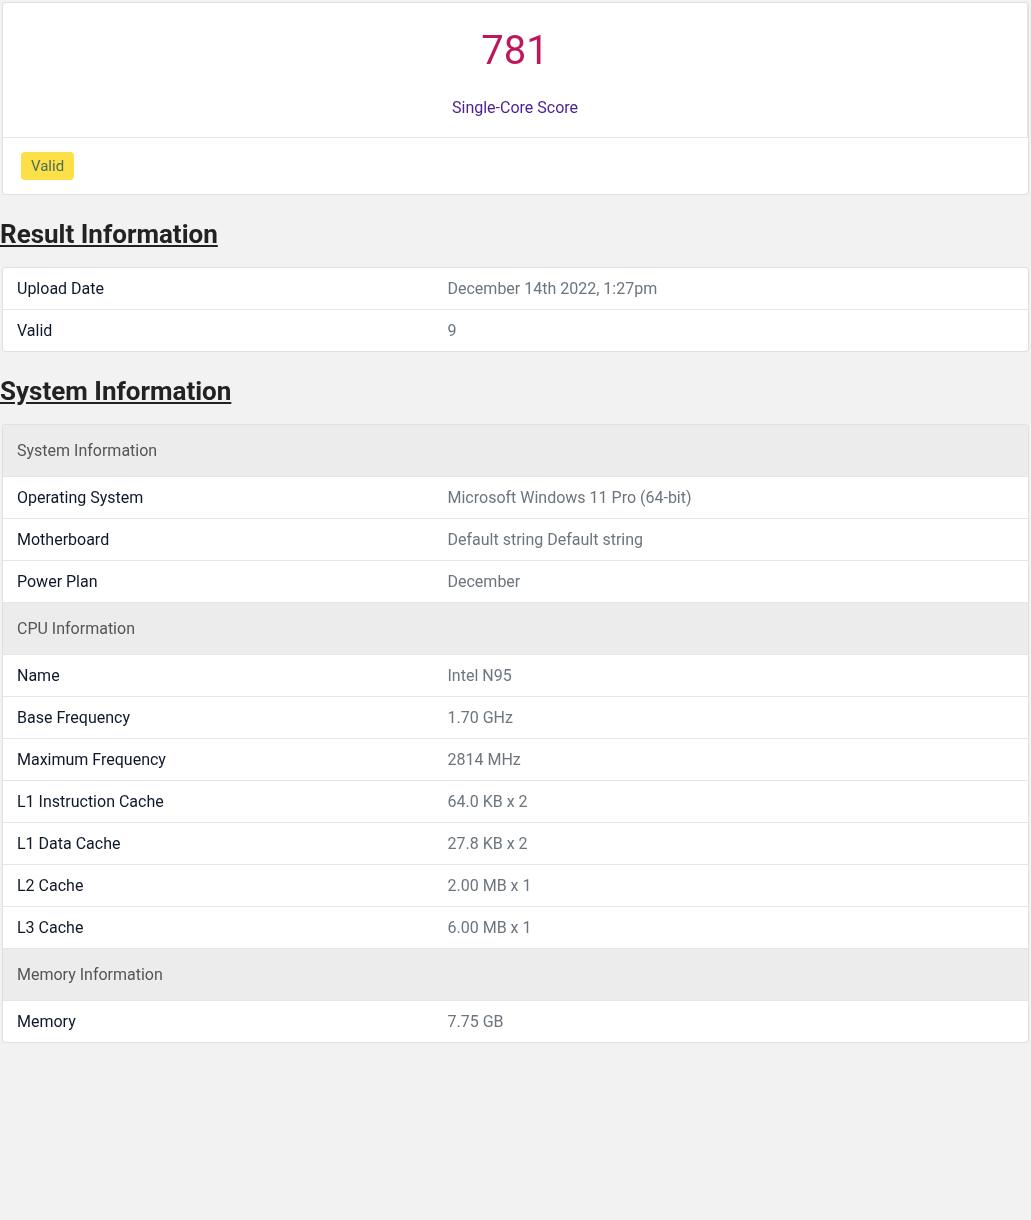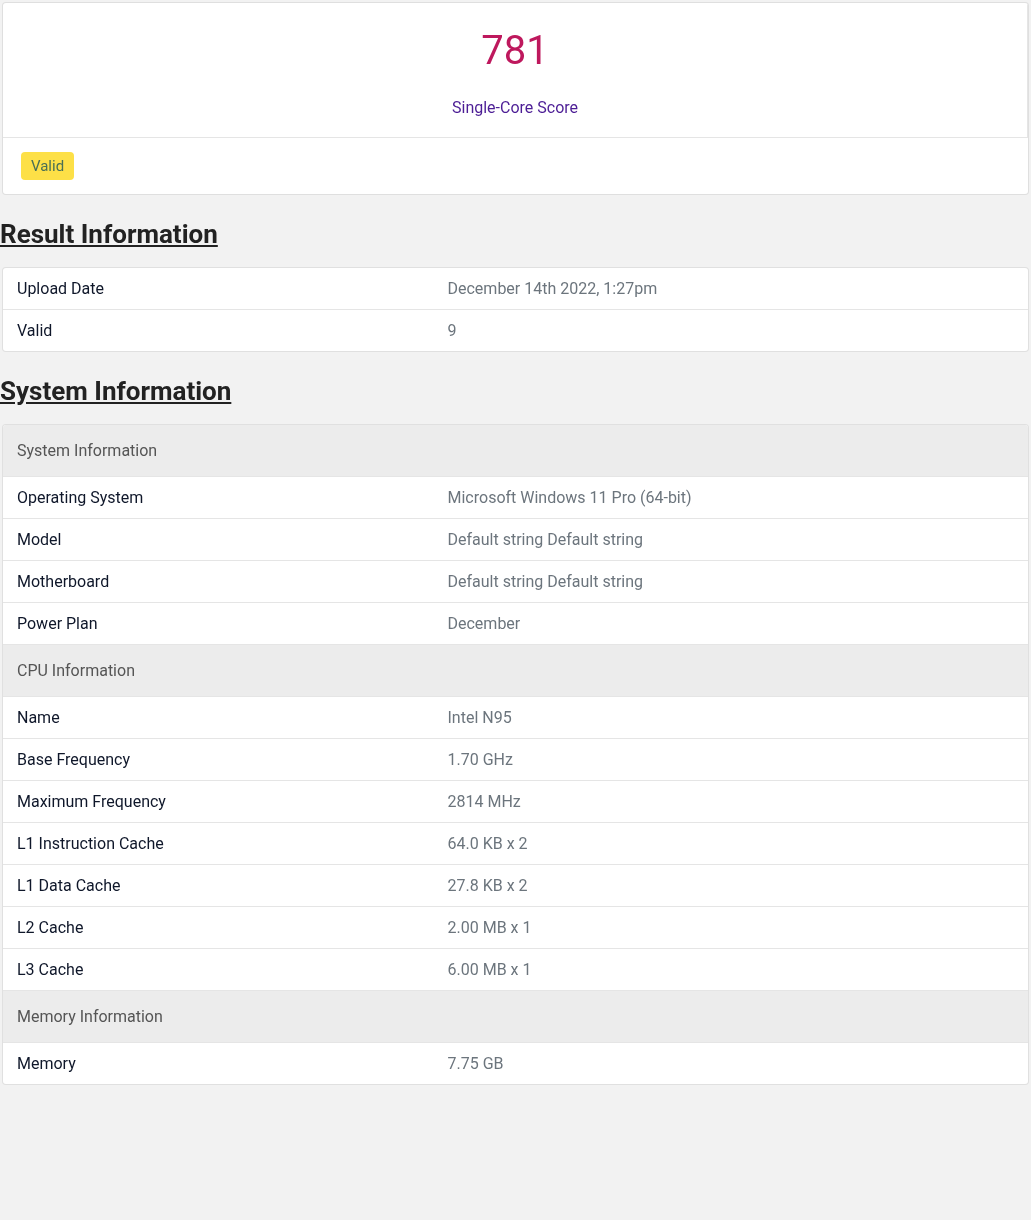--- a/index.html
+++ b/index.html
@@ -137,24 +137,20 @@
 <table class="info-table">
   <tbody id="system-info-body">
       <tr class="section-header">
         <td colspan="2">System Information</td>
       </tr>
       <tr>
         <td class="name-cell">Operating System</td>
         <td class="value-cell">Microsoft Windows 11 Pro (64-bit)</td>
       </tr>
       <tr>
-        <td class="name-cell">Model</td>
-        <td class="value-cell">Default string Default string</td>
-      </tr>
-      <tr>
         <td class="name-cell">Motherboard</td>
         <td class="value-cell">Default string Default string</td>
       </tr>
       <tr>
         <td class="name-cell">Power Plan</td>
         <td class="value-cell">December</td>
       </tr>
       <tr class="section-header">
         <td colspan="2">CPU Information</td>
       </tr>

